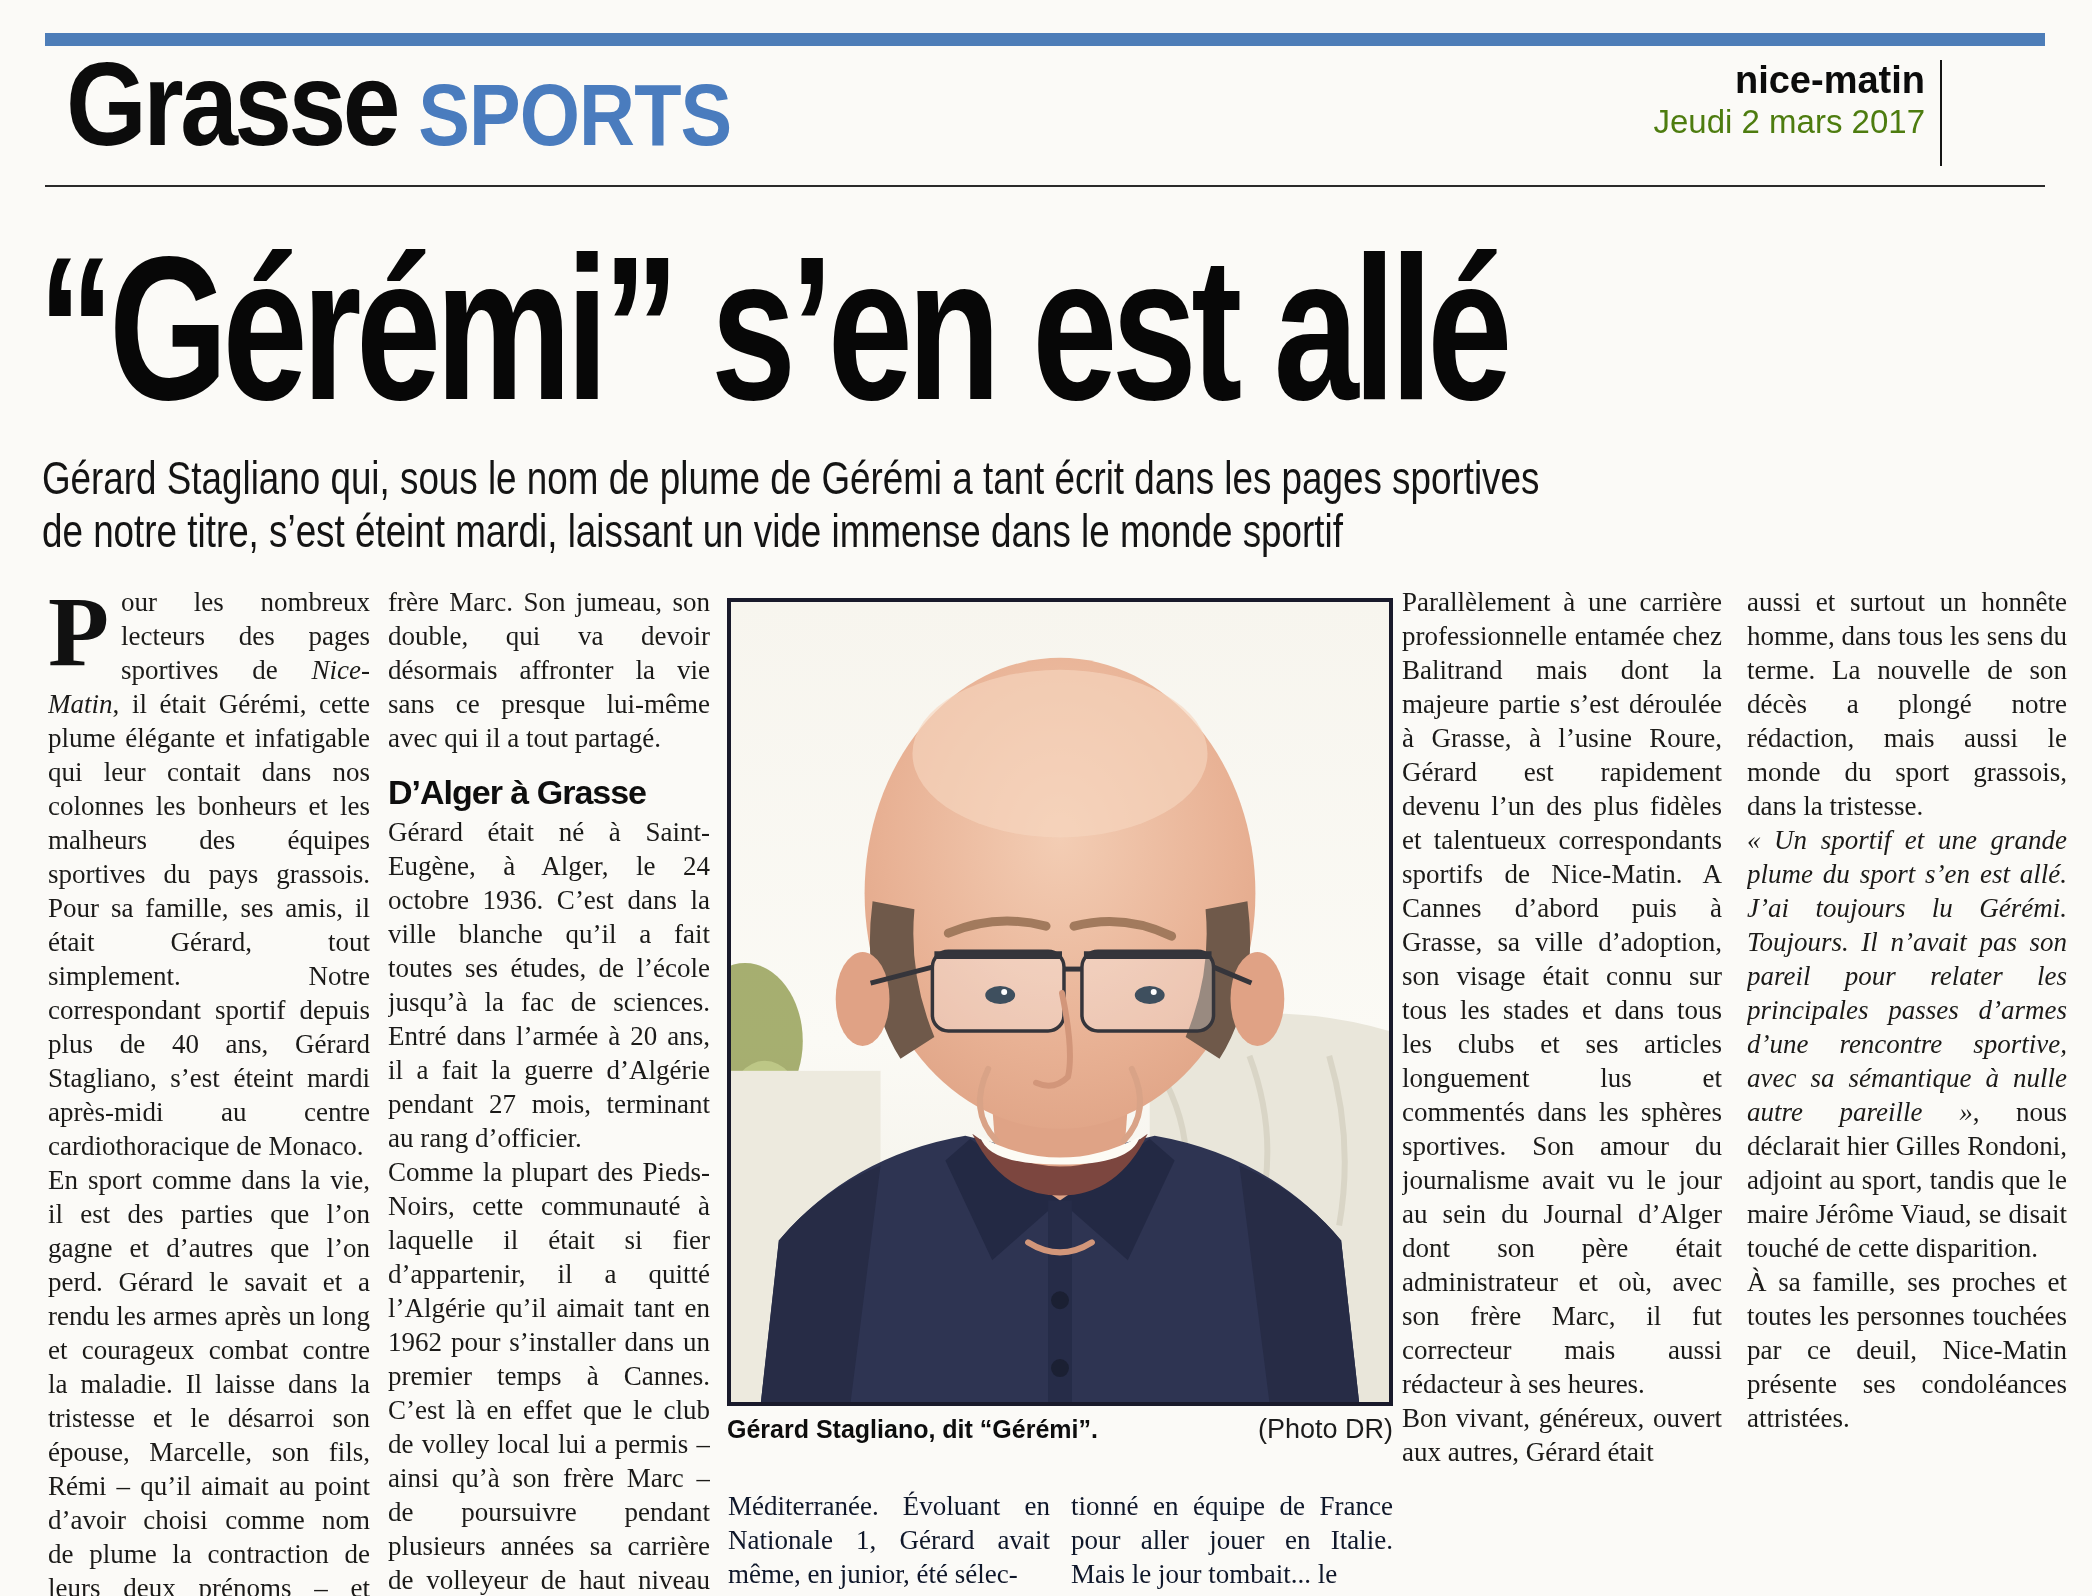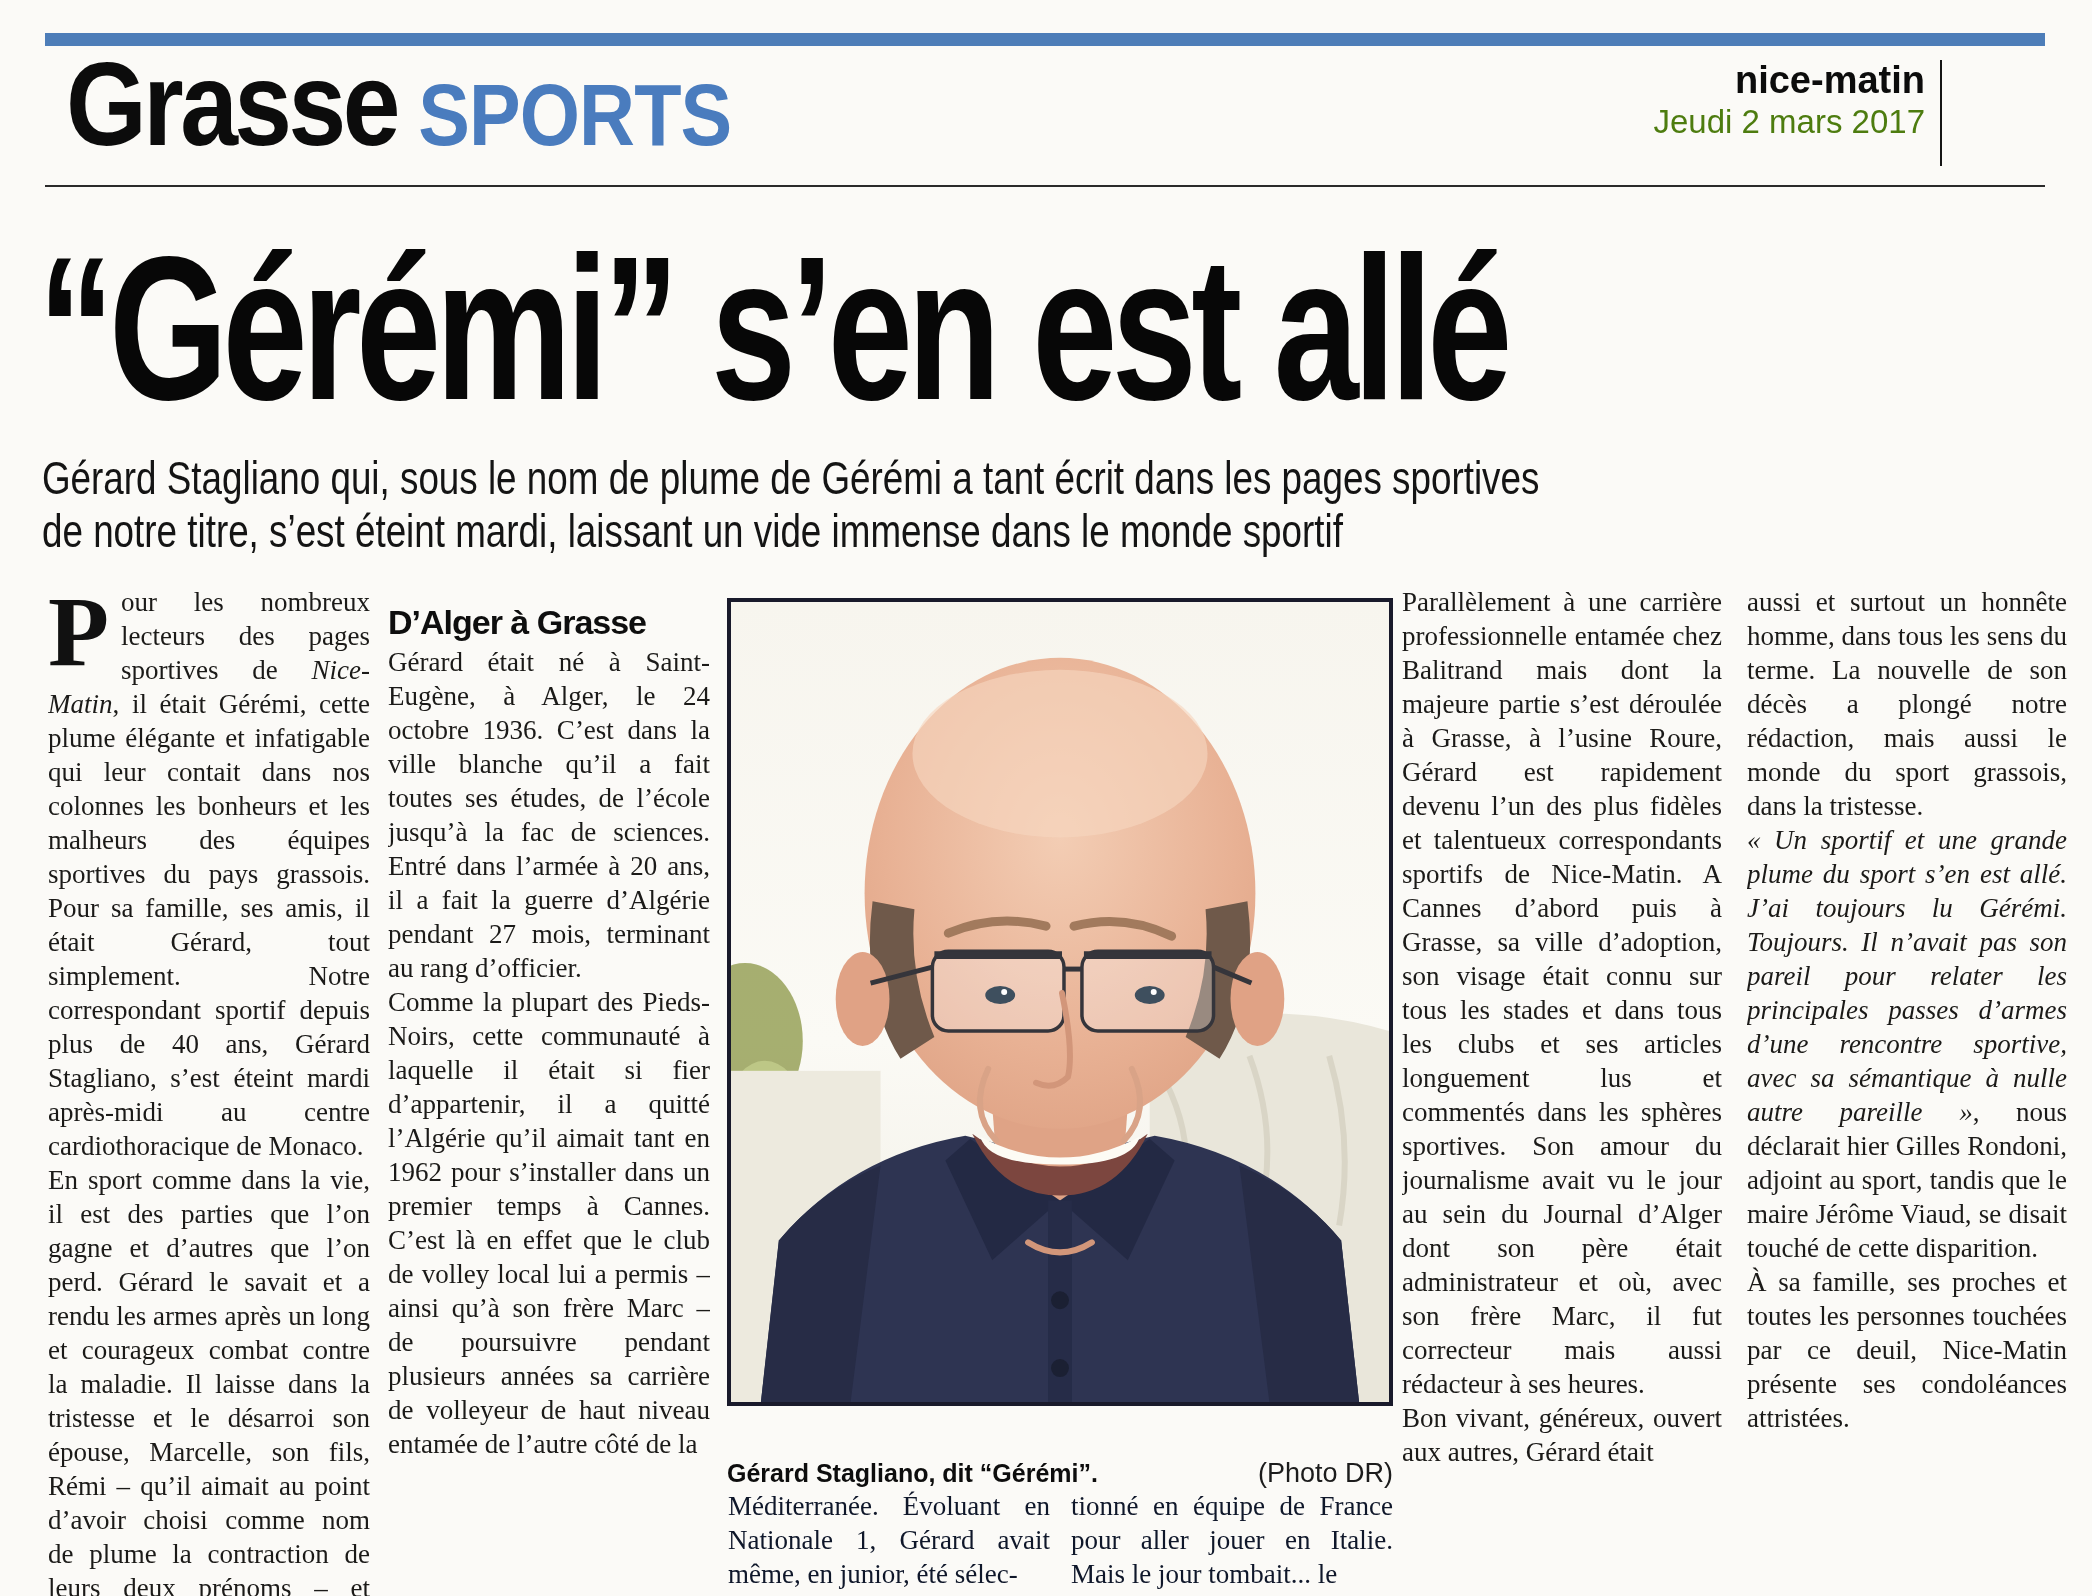--- a/index.html
+++ b/index.html
@@ -39,21 +39,21 @@
                letter-spacing:-1px;text-align:left;margin:18px 0 4px 0;color:#0e0e0e;}
   .italic{font-style:italic;}
 
   
   .photo-frame{position:absolute;left:727px;top:598px;width:666px;height:808px;
                border:4px solid #191a2b;box-sizing:border-box;background:#f4f2ea;overflow:hidden;}
   .photo-frame svg{display:block;width:100%;height:100%;}
   .caption-row{position:absolute;left:727px;top:1414px;width:666px;display:flex;
                justify-content:space-between;align-items:baseline;font-family:"Liberation Sans",sans-serif;}
   .caption-text{font-weight:bold;font-size:25px;color:#0d0d0d;}
-  .caption-credit{font-size:27px;color:#1c1c1c;margin-top:44px;}
+  .caption-credit{font-size:27px;color:#1c1c1c;}
 </style>
 </head>
 <body>
 
 <div class="accent-bar"></div>
 
 <div class="section-wrap">
   <span class="section-main">Grasse</span>
   <span class="section-sub">SPORTS</span>
 </div>
@@ -72,20 +72,21 @@
 </div>
 
 <div class="col" id="col1">
   <p>
     <span class="dropcap">P</span><span>our les nombreux lecteurs des pages sportives de </span><span class="italic">Nice-Matin</span><span>, il était Gérémi, cette plume élégante et infatigable qui leur contait dans nos colonnes les bonheurs et les malheurs des équipes sportives du pays grassois. Pour sa famille, ses amis, il était Gérard, tout simplement. Notre correspondant sportif depuis plus de 40 ans, Gérard Stagliano, s’est éteint mardi après-midi au centre cardiothoracique de Monaco.</span>
   </p>
   <p>En sport comme dans la vie, il est des parties que l’on gagne et d’autres que l’on perd. Gérard le savait et a rendu les armes après un long et courageux combat contre la maladie. Il laisse dans la tristesse et le désarroi son épouse, Marcelle, son fils, Rémi – qu’il aimait au point d’avoir choisi comme nom de plume la contraction de leurs deux prénoms – et surtout son</p>
 </div>
 
 <div class="col" id="col2">
+  <p>frère Marc. Son jumeau, son double, qui va devoir désormais affronter la vie sans ce presque lui-même avec qui il a tout partagé.</p>
   <div class="art-subhead">D’Alger à Grasse</div>
   <p>Gérard était né à Saint-Eugène, à Alger, le 24 octobre 1936. C’est dans la ville blanche qu’il a fait toutes ses études, de l’école jusqu’à la fac de sciences. Entré dans l’armée à 20 ans, il a fait la guerre d’Algérie pendant 27 mois, terminant au rang d’officier.</p>
   <p>Comme la plupart des Pieds-Noirs, cette communauté à laquelle il était si fier d’appartenir, il a quitté l’Algérie qu’il aimait tant en 1962 pour s’installer dans un premier temps à Cannes. C’est là en effet que le club de volley local lui a permis – ainsi qu’à son frère Marc – de poursuivre pendant plusieurs années sa carrière de volleyeur de haut niveau entamée de l’autre côté de la</p>
 </div>
 
 <div class="photo-frame">
   <svg viewBox="0 0 660 802" preserveAspectRatio="none">
     <defs>
       <linearGradient id="bg" x1="0" y1="0" x2="0" y2="1">
         <stop offset="0" stop-color="#f7f5ee"></stop>

